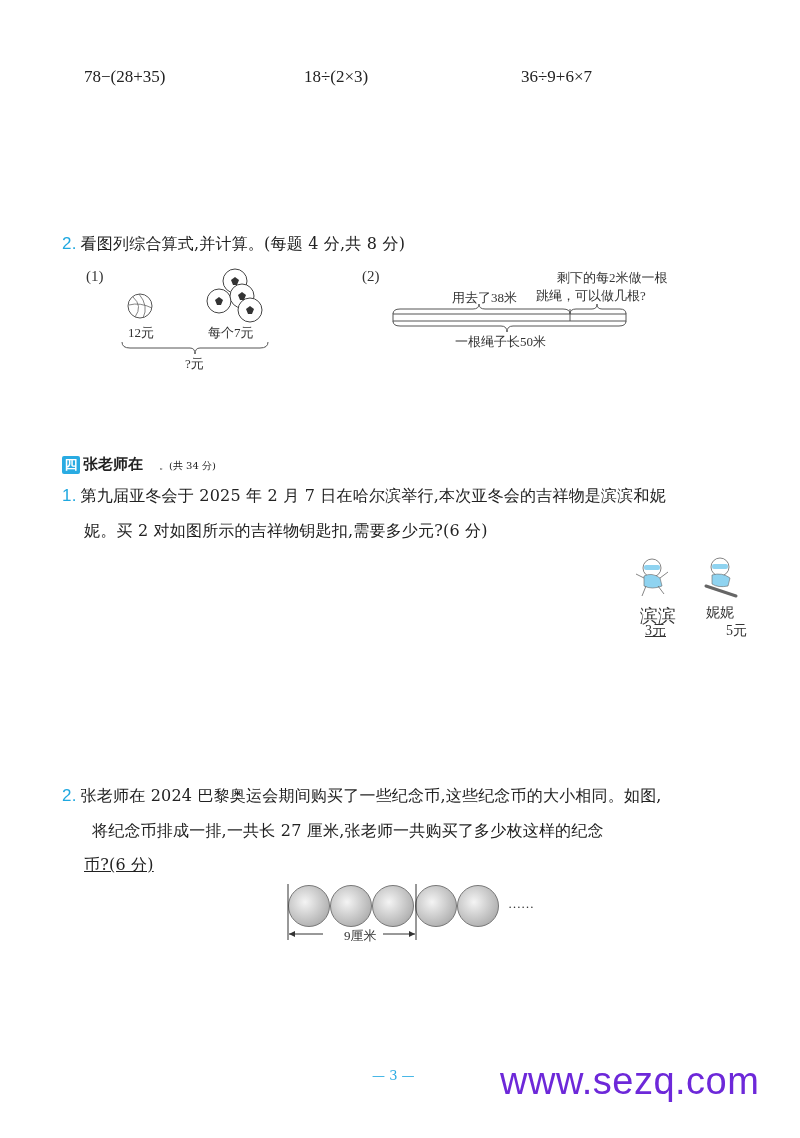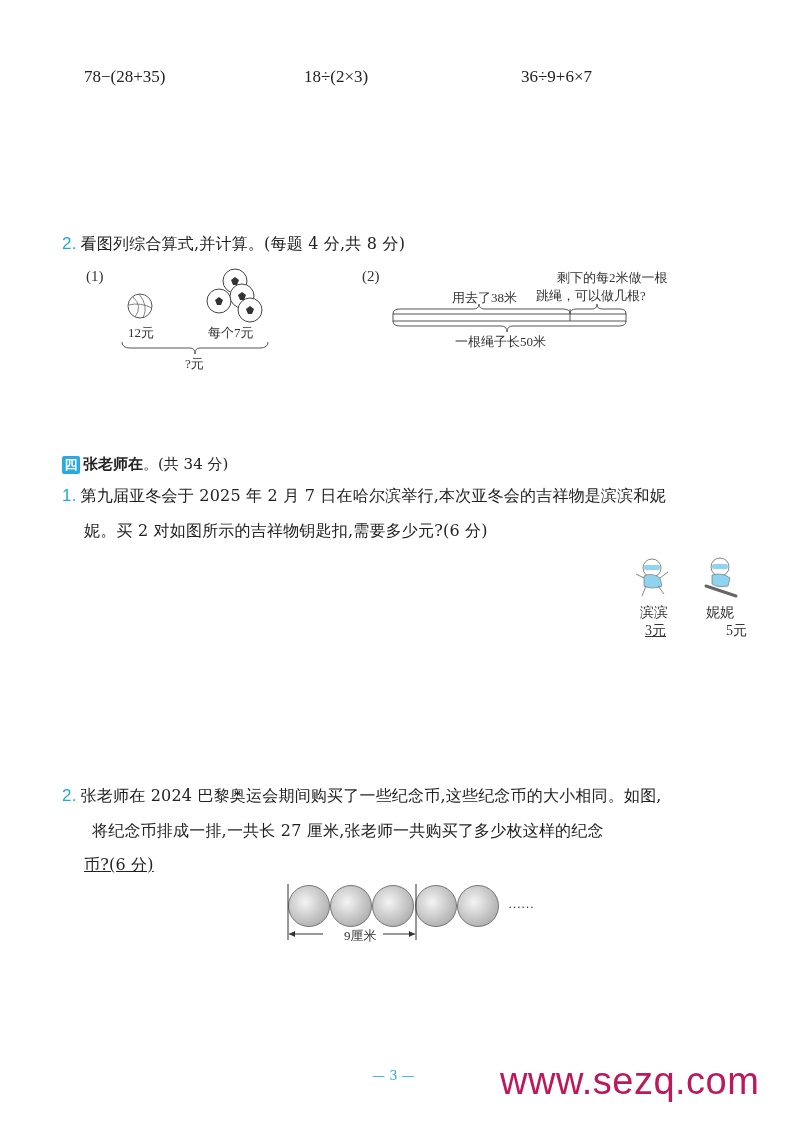--- a/index.html
+++ b/index.html
@@ -8,21 +8,21 @@
   .abs { position:absolute; }
   .expr { font-family:"Liberation Serif",serif; font-size:17px; top:67px; }
   .qline { font-size:16px; color:#222; white-space:nowrap; letter-spacing:0.2px; }
   .qnum { color:#1fa8e0; font-family:"Liberation Sans",sans-serif; font-size:17px; margin-right:4px; }
   .small { font-size:13px; font-family:"Liberation Serif","DejaVu Serif",serif; color:#333; }
   .sect-badge { display:inline-block; width:18px; height:18px; background:#29abe2; color:#fff;
                 font-size:13px; line-height:18px; text-align:center; font-weight:bold; border-radius:2px;
                 margin-right:3px; vertical-align:middle; }
   .sect-title { font-weight:bold; font-family:"DejaVu Sans",sans-serif; font-size:15px; }
   .page-num { color:#29abe2; font-size:13px; }
-  .watermark { font-family:"Liberation Sans",sans-serif; font-size:38px; color:#be185d; letter-spacing:0.5px; }
+  .watermark { font-family:"Liberation Sans",sans-serif; font-size:38px; color:#6d28d9; letter-spacing:0.5px; }
   .coin { width:40px; height:40px; border-radius:50%; background:radial-gradient(circle at 40% 40%,#f4f4f4,#b5b5b5 70%,#8d8d8d);
           border:1px solid #777; position:absolute; top:885px; }
 </style>
 </head>
 <body>
 
 <div class="abs expr" style="left:84px;">78−(28+35)</div>
 <div class="abs expr" style="left:304px;">18÷(2×3)</div>
 <div class="abs expr" style="left:521px;">36÷9+6×7</div>
 
@@ -63,41 +63,41 @@
 <svg class="abs" style="left:388px; top:300px;" width="245" height="34">
   <path d="M5 14 Q5 9 12 9 L85 9 Q91 9 91 4 Q91 9 97 9 L175 9 Q182 9 182 14" fill="none" stroke="#555" stroke-width="1"></path>
   <path d="M182 14 Q182 9 188 9 L204 9 Q209 9 209 4 Q209 9 214 9 L232 9 Q238 9 238 14" fill="none" stroke="#555" stroke-width="1"></path>
   <rect x="5" y="14" width="233" height="7" fill="#fff" stroke="#555" stroke-width="1"></rect>
   <line x1="182" y1="9" x2="182" y2="21" stroke="#555" stroke-width="1"></line>
   <path d="M5 21 Q5 26 12 26 L113 26 Q119 26 119 32 Q119 26 125 26 L231 26 Q238 26 238 21" fill="none" stroke="#555" stroke-width="1"></path>
 </svg>
 <div class="abs small" style="left:455px; top:333px;">一根绳子长50米</div>
 
 <div class="abs" style="left:62px; top:454px; white-space:nowrap;">
-  <span class="sect-badge">四</span><span class="sect-title">张老师在</span><span style="font-size:15px;">。(共 34 分)</span>
+  <span class="sect-badge">四</span><span class="sect-title">张老师在</span><span style="font-size:10px;margin-left:16px;">。(共 34 分)</span>
 </div>
 
 <div class="abs qline" style="left:62px; top:486px;">
   <span class="qnum">1.</span><span>第九届亚冬会于 2025 年 2 月 7 日在哈尔滨举行,本次亚冬会的吉祥物是滨滨和妮</span>
 </div>
 <div class="abs qline" style="left:84px; top:521px;">妮。买 2 对如图所示的吉祥物钥匙扣,需要多少元?(6 分)</div>
 
 <svg class="abs" style="left:632px; top:556px;" width="42" height="44">
   <circle cx="20" cy="12" r="9" fill="#fff" stroke="#666" stroke-width="0.8"></circle>
   <rect x="12" y="9" width="16" height="5" rx="2" fill="#8fd3f0"></rect>
   <path d="M12 20 Q20 16 28 22 L30 30 Q20 34 12 30 Z" fill="#8fd3f0" stroke="#666" stroke-width="0.6"></path>
   <path d="M14 30 L10 40 M26 30 L32 38 M12 22 L4 18 M28 22 L36 16" stroke="#666" stroke-width="0.8" fill="none"></path>
 </svg>
 <svg class="abs" style="left:700px; top:556px;" width="42" height="44">
   <circle cx="20" cy="11" r="9" fill="#fff" stroke="#666" stroke-width="0.8"></circle>
   <rect x="12" y="8" width="16" height="5" rx="2" fill="#8fd3f0"></rect>
   <path d="M12 19 Q22 16 30 22 L28 30 Q18 32 12 28 Z" fill="#8fd3f0" stroke="#666" stroke-width="0.6"></path>
   <path d="M6 30 L36 40" stroke="#666" stroke-width="3" stroke-linecap="round"></path>
 </svg>
-<div class="abs small" style="left:640px; top:604px; font-size:14px;">滨滨</div>
+<div class="abs small" style="left:640px; top:604px; font-size:18px;">滨滨</div>
 <div class="abs small" style="left:645px; top:622px; font-size:14px;text-decoration:underline;">3元</div>
 <div class="abs small" style="left:706px; top:604px; font-size:14px;">妮妮</div>
 <div class="abs small" style="left:711px; top:622px; font-size:14px;margin-left:15px;">5元</div>
 
 <div class="abs qline" style="left:62px; top:786px;">
   <span class="qnum">2.</span><span>张老师在 2024 巴黎奥运会期间购买了一些纪念币,这些纪念币的大小相同。如图,</span>
 </div>
 <div class="abs qline" style="left:84px; top:821px;margin-left:8px;">将纪念币排成一排,一共长 27 厘米,张老师一共购买了多少枚这样的纪念</div>
 <div class="abs qline" style="left:84px; top:855px;text-decoration:underline;">币?(6 分)</div>
 

